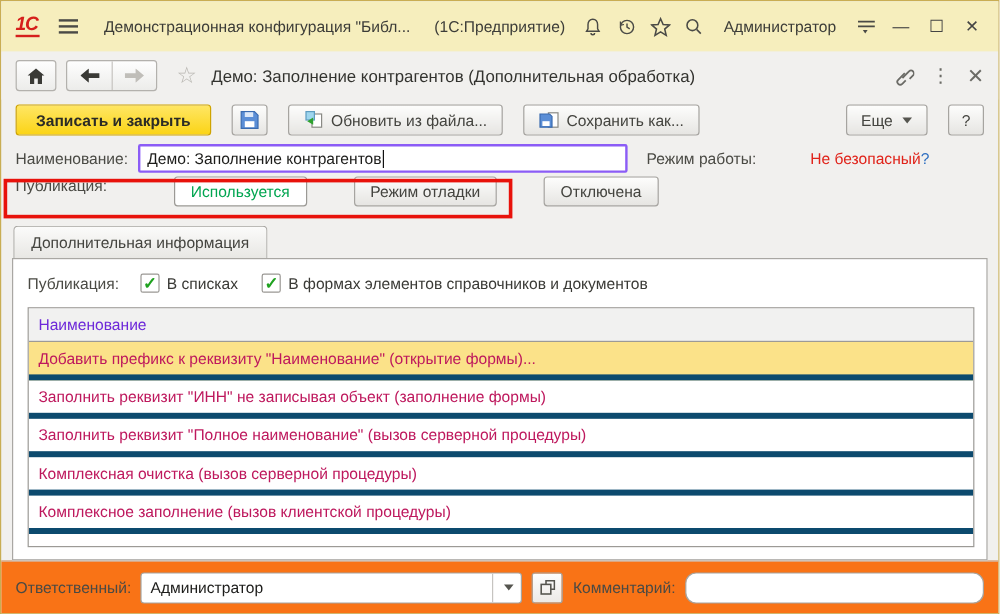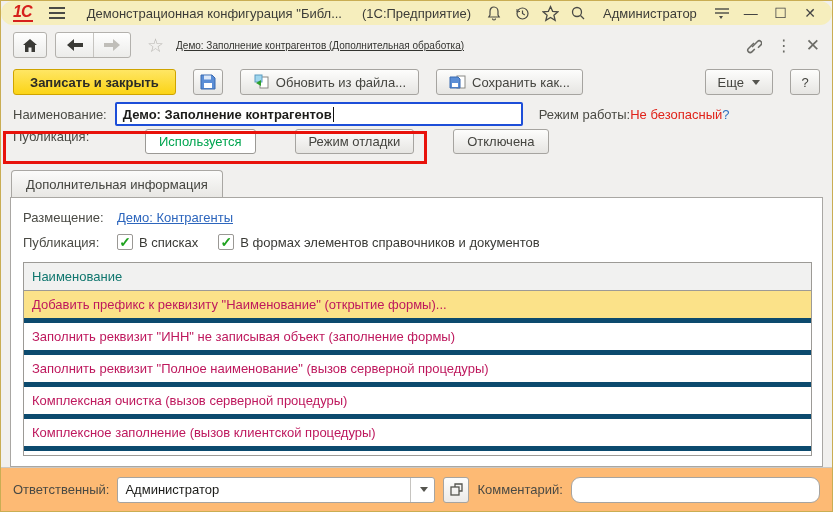--- a/index.html
+++ b/index.html
@@ -2,22 +2,22 @@
 <html><head>
 <meta charset="utf-8">
 <style>
   * { box-sizing: border-box; margin: 0; padding: 0; }
   html,body { width: 833px; height: 512px; }
   body { font-family: "Liberation Sans", sans-serif; font-size: 13px; color: #3a3a36; }
   .window { width: 833px; height: 512px; display: flex; flex-direction: column;
             border: 1px solid #c9ad53; background: #f1f0ee; overflow: hidden; }
 
   
-  .titlebar { height: 24px; background: #f6eebd; display: flex; align-items: center;
-              padding: 0 10px 0 12px; flex: 0 0 auto; gap: 6px; border-radius: 15px; }
+  .titlebar { height: 42px; background: #f6eebd; display: flex; align-items: center;
+              padding: 0 10px 0 12px; flex: 0 0 auto; gap: 6px; }
   .logo1c { color: #d6201c; font-weight: 800; font-size: 16px; font-style: italic;
             border-bottom: 2px solid #d6201c; line-height: 15px; letter-spacing: -1px; padding: 0 2px 1px 0; }
   .hamburger { width: 18px; display: inline-flex; flex-direction: column; gap: 3px; margin: 0 10px; cursor: pointer; }
   .hamburger i { height: 2px; background: #4a4a46; display: block; }
   .tb-title { margin-left: 6px; white-space: nowrap; color: #3c3c38; }
   .tb-app { margin-left: 14px; color: #3c3c38; }
   .tb-spacer { flex: 1; }
   .tb-icon { width: 26px; height: 22px; display: inline-flex; align-items: center; justify-content: center; cursor: pointer; }
   .tb-user { margin: 0 8px; color: #3c3c38; }
   .winbtn { width: 28px; height: 22px; display: inline-flex; align-items: center; justify-content: center;
@@ -27,46 +27,46 @@
   .form-header { height: 40px; background: #f1f0ee; display: flex; align-items: center;
                  padding: 0 12px; gap: 8px; flex: 0 0 auto; }
   .nav-btn { background: linear-gradient(#fefefe,#ececea); border: 1px solid #b3b1ad; border-radius: 3px;
              height: 26px; display: inline-flex; align-items: center; justify-content: center; cursor: pointer; }
   .home-btn { width: 34px; }
   .nav-group { display: inline-flex; border: 1px solid #b3b1ad; border-radius: 3px; overflow: hidden; height: 26px;
                background: linear-gradient(#fefefe,#ececea); }
   .nav-group .half { width: 37px; display: inline-flex; align-items: center; justify-content: center; cursor: pointer; }
   .nav-group .half + .half { border-left: 1px solid #c6c4c0; }
   .star-fav { color: #b9b7b2; font-size: 19px; margin: 0 4px 0 8px; cursor: pointer; }
-  .fh-title { font-size: 10px; color: #33332f; white-space: nowrap; overflow: hidden; text-decoration: underline; }
+  .fh-title { font-size: 14px; color: #33332f; white-space: nowrap; overflow: hidden; }
   .fh-right { margin-left: auto; display: inline-flex; align-items: center; gap: 14px; }
   .fh-ic { color: #6b6b66; cursor: pointer; display: inline-flex; align-items: center; }
   .dots { font-size: 16px; color: #6b6b66; letter-spacing: 0; }
   .fh-close { font-size: 17px; color: #6b6b66; }
 
   
   .toolbar { height: 34px; display: flex; align-items: center; padding: 0 12px; gap: 17px; flex: 0 0 auto; }
   .btn { background: linear-gradient(#fdfdfc,#e6e5e2); border: 1px solid #a6a4a0; border-radius: 3px;
          height: 26px; padding: 0 12px; display: inline-flex; align-items: center; gap: 6px;
          color: #44443f; cursor: pointer; white-space: nowrap; }
   .btn-primary { background: linear-gradient(#ffe664,#fbd416); border: 1px solid #cfa400;
                  font-weight: bold; color: #2b2b26; padding: 0 16px; }
   .btn-icon { width: 30px; padding: 0; justify-content: center; }
   .caret-down { width: 0; height: 0; border-left: 4px solid transparent; border-right: 4px solid transparent;
                 border-top: 5px solid #55554f; margin-left: 2px; }
   .tb2-spacer { flex: 1; }
 
   
   .row-name { height: 30px; display: flex; align-items: center; padding: 0 12px; gap: 8px; flex: 0 0 auto; }
   .lbl { color: #4a4a44; white-space: nowrap; }
-  .input-name { width: 408px; height: 24px; border: 2px solid #1d4ed8; background: #fff; border-radius: 2px;
-                display: flex; align-items: center; padding: 0 6px; color: #1c1c1a; font-weight: bold; }
+  .input-name { width: 408px; height: 24px; border: 2px solid #8b5cf6; background: #fff; border-radius: 2px;
+                display: flex; align-items: center; padding: 0 6px; color: #1c1c1a; }
   .caret-text { display: inline-block; width: 1px; height: 15px; background: #111; margin-left: 1px; }
   .mode-wrap { display: inline-flex; gap: 0; margin-left: 8px; align-items: center; }
-  .red-text { color: #e0231a; }
+  .red-text { color: #e0231a; margin-left: 45px; }
   .blue-q { color: #2f6fc0; cursor: pointer; }
 
   
   .row-pub { height: 38px; display: flex; align-items: flex-start; padding: 0 12px; gap: 4px;
              flex: 0 0 auto; position: relative; }
   .pub-annotation { position: absolute; left: 2px; top: 2px; width: 424px; height: 33px;
                     border: 3px solid #e8120b; pointer-events: none; }
   .pub-label { width: 96px; }
   .seg-btn { background: linear-gradient(#fdfdfc,#e6e5e2); border: 1px solid #a6a4a0; border-radius: 3px;
              height: 25px; padding: 0 13px; display: inline-flex; align-items: center;
@@ -88,28 +88,28 @@
   .p-lbl { width: 88px; color: #4a4a44; }
   .link { color: #2d66bd; text-decoration: underline; cursor: pointer; }
   .chk-wrap { display: inline-flex; align-items: center; gap: 6px; margin-right: 14px; cursor: pointer; }
   .chk { width: 16px; height: 16px; border: 1px solid #9a9894; background: #fff; border-radius: 2px;
          display: inline-flex; align-items: center; justify-content: center;
          color: #1fa21f; font-weight: bold; font-size: 14px; line-height: 1; }
 
   .cmd-table { border: 1px solid #9c9a96; margin-top: 3px; flex: 1 1 auto; display: flex; flex-direction: column;
                overflow: hidden; }
   .cmd-head { height: 28px; background: #f1f1f0; border-bottom: 1px solid #9c9a96;
-              display: flex; align-items: center; padding: 0 8px; color: #0f766e; flex: 0 0 auto; }
+              display: flex; align-items: center; padding: 0 8px; color: #6d28d9; flex: 0 0 auto; }
   .cmd-row { height: 32px; display: flex; align-items: center; padding: 0 8px; color: #be185d;
              border-bottom: 5px solid #0c4a6e; cursor: pointer; flex: 0 0 auto; }
   .row-selected { background: #fbe289; }
 
   
   .footer { height: 44px; display: flex; align-items: center; padding: 0 12px; gap: 8px;
-            border-top: 1px solid #ccc9c4; flex: 0 0 auto; background: #fdba74; }
+            border-top: 1px solid #ccc9c4; flex: 0 0 auto; background: #f97316; }
   .combo { display: inline-flex; height: 26px; border: 1px solid #a6a4a0; border-radius: 3px;
            background: #fff; width: 318px; overflow: hidden; }
   .combo-val { flex: 1; display: flex; align-items: center; padding: 0 7px; color: #1c1c1a; }
   .combo-arrow { width: 24px; border-left: 1px solid #c6c4c0; display: inline-flex; align-items: center;
                  justify-content: center; cursor: pointer; }
   .open-btn { width: 26px; height: 26px; border: 1px solid #a6a4a0; border-radius: 3px;
               background: linear-gradient(#fdfdfc,#eceae7); display: inline-flex; align-items: center;
               justify-content: center; cursor: pointer; }
   .comment-input { flex: 1; height: 26px; border: 1px solid #a6a4a0; border-radius: 9px; background: #fff; }
   svg { display: block; }
@@ -255,24 +255,20 @@
     <span class="seg-btn">Режим отладки</span>
     <span class="seg-btn">Отключена</span>
   </div>
 
   <div class="tabs-row">
     <span class="tab tab-inactive">Дополнительная информация</span>
   </div>
 
   <div class="panel">
     <div class="p-row">
-      <span class="p-lbl">Размещение:</span>
-      <span class="link">Демо: Контрагенты</span>
-    </div>
-    <div class="p-row">
       <span class="p-lbl">Публикация:</span>
       <span class="chk-wrap">
         <span class="chk">✓</span>
         <span>В списках</span>
       </span>
       <span class="chk-wrap">
         <span class="chk">✓</span>
         <span>В формах элементов справочников и документов</span>
       </span>
     </div>

